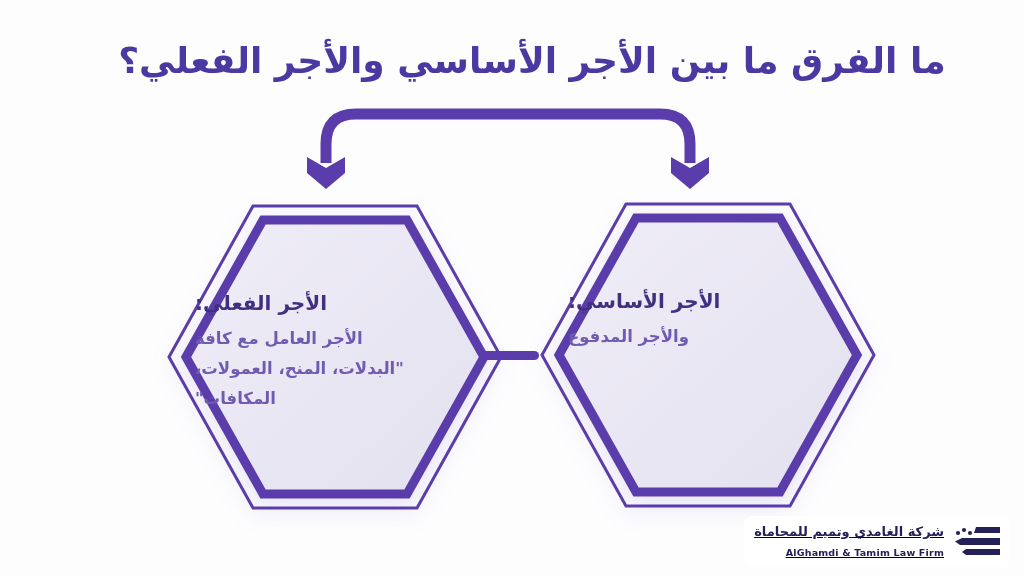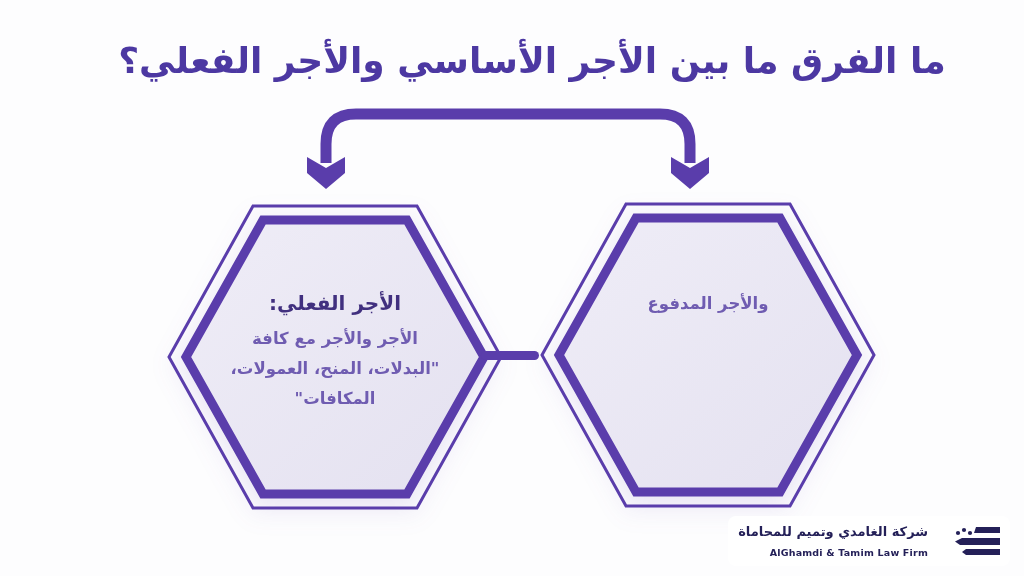--- a/index.html
+++ b/index.html
@@ -10,27 +10,27 @@
   .title{
     position:absolute;top:40px;left:0;width:1024px;text-align:center;
     transform:translateX(20px);
     font-size:36px;font-weight:bold;color:#4c38a2;direction:rtl;
   }
   .arrow-svg{position:absolute;left:295px;top:100px}
   .hex{position:absolute;width:336px;height:312px}
   .hex svg.hex-shape{position:absolute;left:0;top:0;filter:drop-shadow(0 8px 10px rgba(91,61,171,0.12))}
   .hex-left{left:167px;top:201px}
   .hex-right{left:540px;top:199px}
-  .hex-text{position:absolute;left:28px;right:28px;top:90px;text-align:center;direction:rtl}
+  .hex-text{position:absolute;left:28px;right:28px;top:90px;text-align:left;direction:rtl}
   .hex-heading{font-size:20px;font-weight:bold;color:#41307f;margin-bottom:9px}
   .hex-line{font-size:16.5px;font-weight:bold;color:#6f5cb1;line-height:30px}
   .connector{position:absolute;left:481px;top:351px;width:58px;height:9px;border-radius:5px;background:#5a3dab}
   .footer{
-    position:absolute;right:14px;bottom:10px;display:flex;align-items:center;gap:26px;
-    background:#ffffff;border-radius:8px;padding:8px 10px;
+    position:absolute;right:14px;bottom:10px;display:flex;align-items:center;gap:10px;
+    background:#ffffff;border-radius:8px;padding:8px 10px;text-decoration:underline;
   }
   .brand-text{text-align:right;color:#242058}
   .brand-ar{font-size:13px;font-weight:bold;direction:rtl}
   .brand-en{font-size:9.5px;font-weight:bold;letter-spacing:0.2px;margin-top:8px}
   .logomark{flex:0 0 auto}
 </style>
 </head>
 <body>
 
 <div class="title">ما الفرق ما بين الأجر الأساسي والأجر الفعلي؟</div>
@@ -47,37 +47,38 @@
       <linearGradient id="hexGradL" x1="0" y1="0" x2="1" y2="1">
         <stop offset="0" stop-color="#efedf7"></stop>
         <stop offset="1" stop-color="#e4e1f0"></stop>
       </linearGradient>
     </defs>
     <polygon points="2,156 86,5 250,5 334,156 250,307 86,307" fill="none" stroke="#5a3dab" stroke-width="3"></polygon>
     <polygon points="19,156 96,19 240,19 317,156 240,293 96,293" fill="url(#hexGradL)" stroke="#5a3dab" stroke-width="9"></polygon>
   </svg>
   <div class="hex-text">
     <div class="hex-heading">الأجر الفعلي:</div>
-    <div class="hex-line">الأجر والأجر مع كافة</div>
+    <div class="hex-line">الأجر العامل مع كافة</div>
     <div class="hex-line">"البدلات، المنح، العمولات، المكافات"</div>
   </div>
 </div>
 
 <div class="hex hex-right">
   <svg class="hex-shape" width="336" height="312" viewBox="0 0 336 312">
     <defs>
       <linearGradient id="hexGradR" x1="0" y1="0" x2="1" y2="1">
         <stop offset="0" stop-color="#efedf7"></stop>
         <stop offset="1" stop-color="#e4e1f0"></stop>
       </linearGradient>
     </defs>
     <polygon points="2,156 86,5 250,5 334,156 250,307 86,307" fill="none" stroke="#5a3dab" stroke-width="3"></polygon>
     <polygon points="19,156 96,19 240,19 317,156 240,293 96,293" fill="url(#hexGradR)" stroke="#5a3dab" stroke-width="9"></polygon>
   </svg>
   <div class="hex-text">
+    <div class="hex-heading">الأجر الأساسي:</div>
     <div class="hex-line">والأجر المدفوع</div>
   </div>
 </div>
 
 <div class="connector"></div>
 
 <div class="footer">
   <div class="brand-text">
     <div class="brand-ar">شركة الغامدي وتميم للمحاماة</div>
     <div class="brand-en">AlGhamdi &amp; Tamim Law Firm</div>

